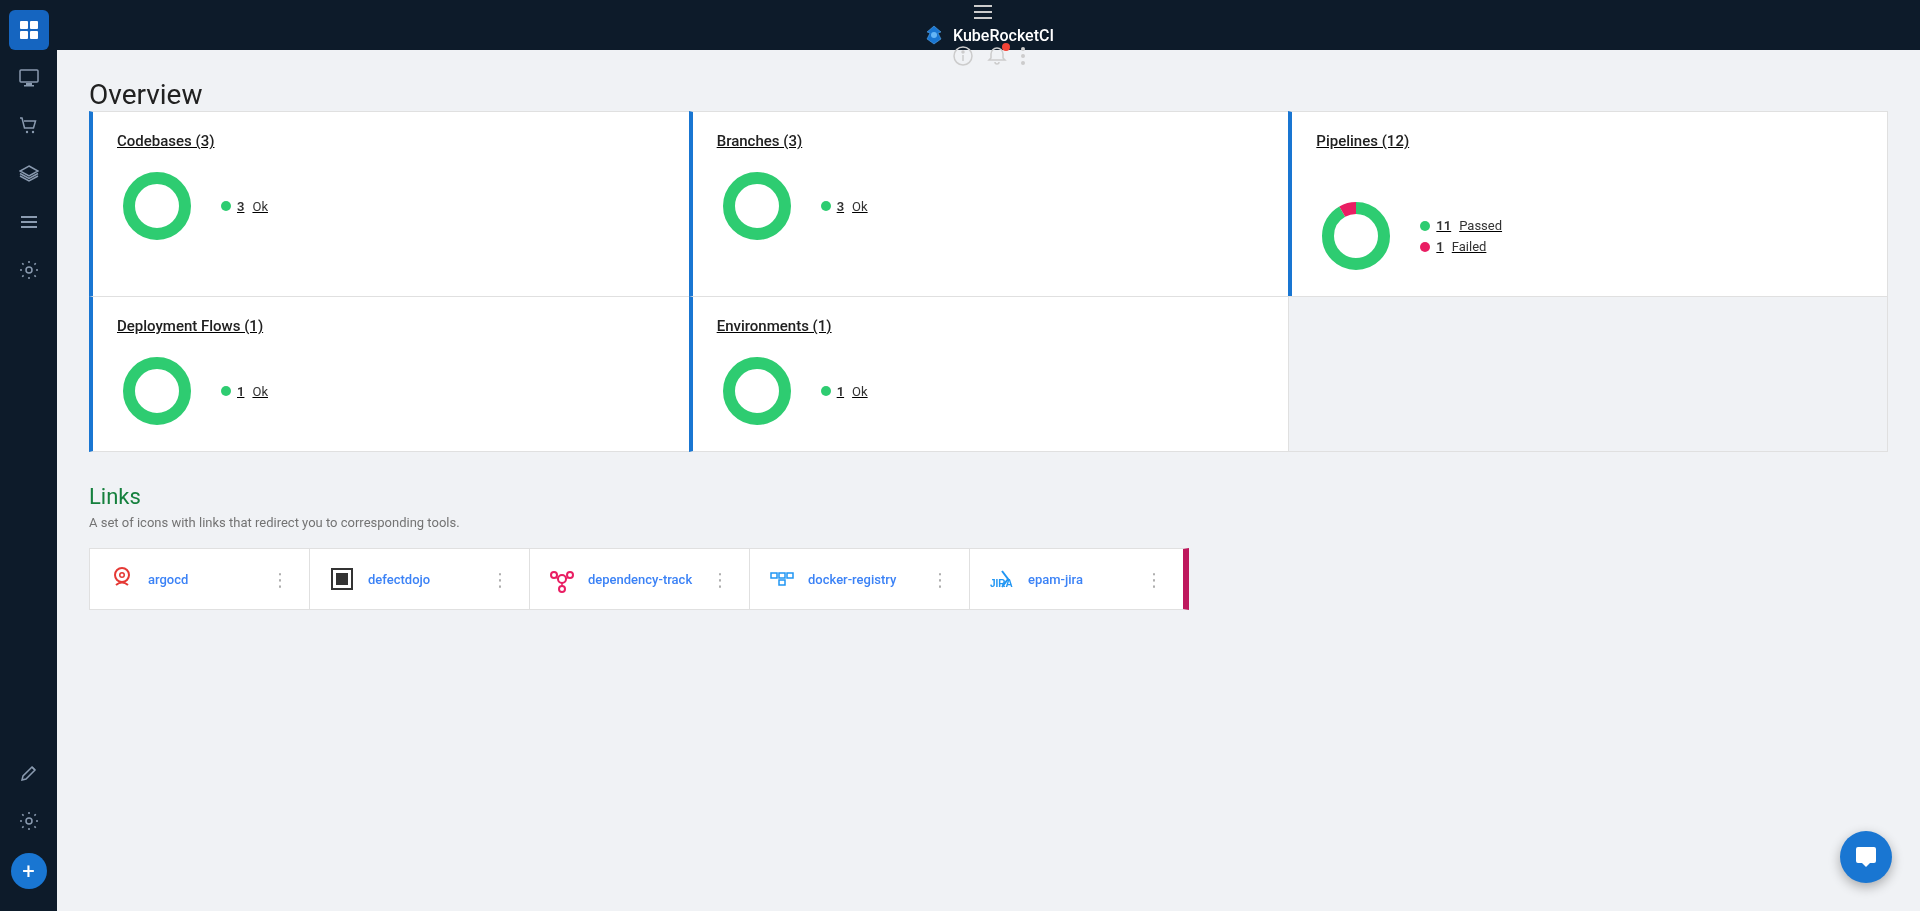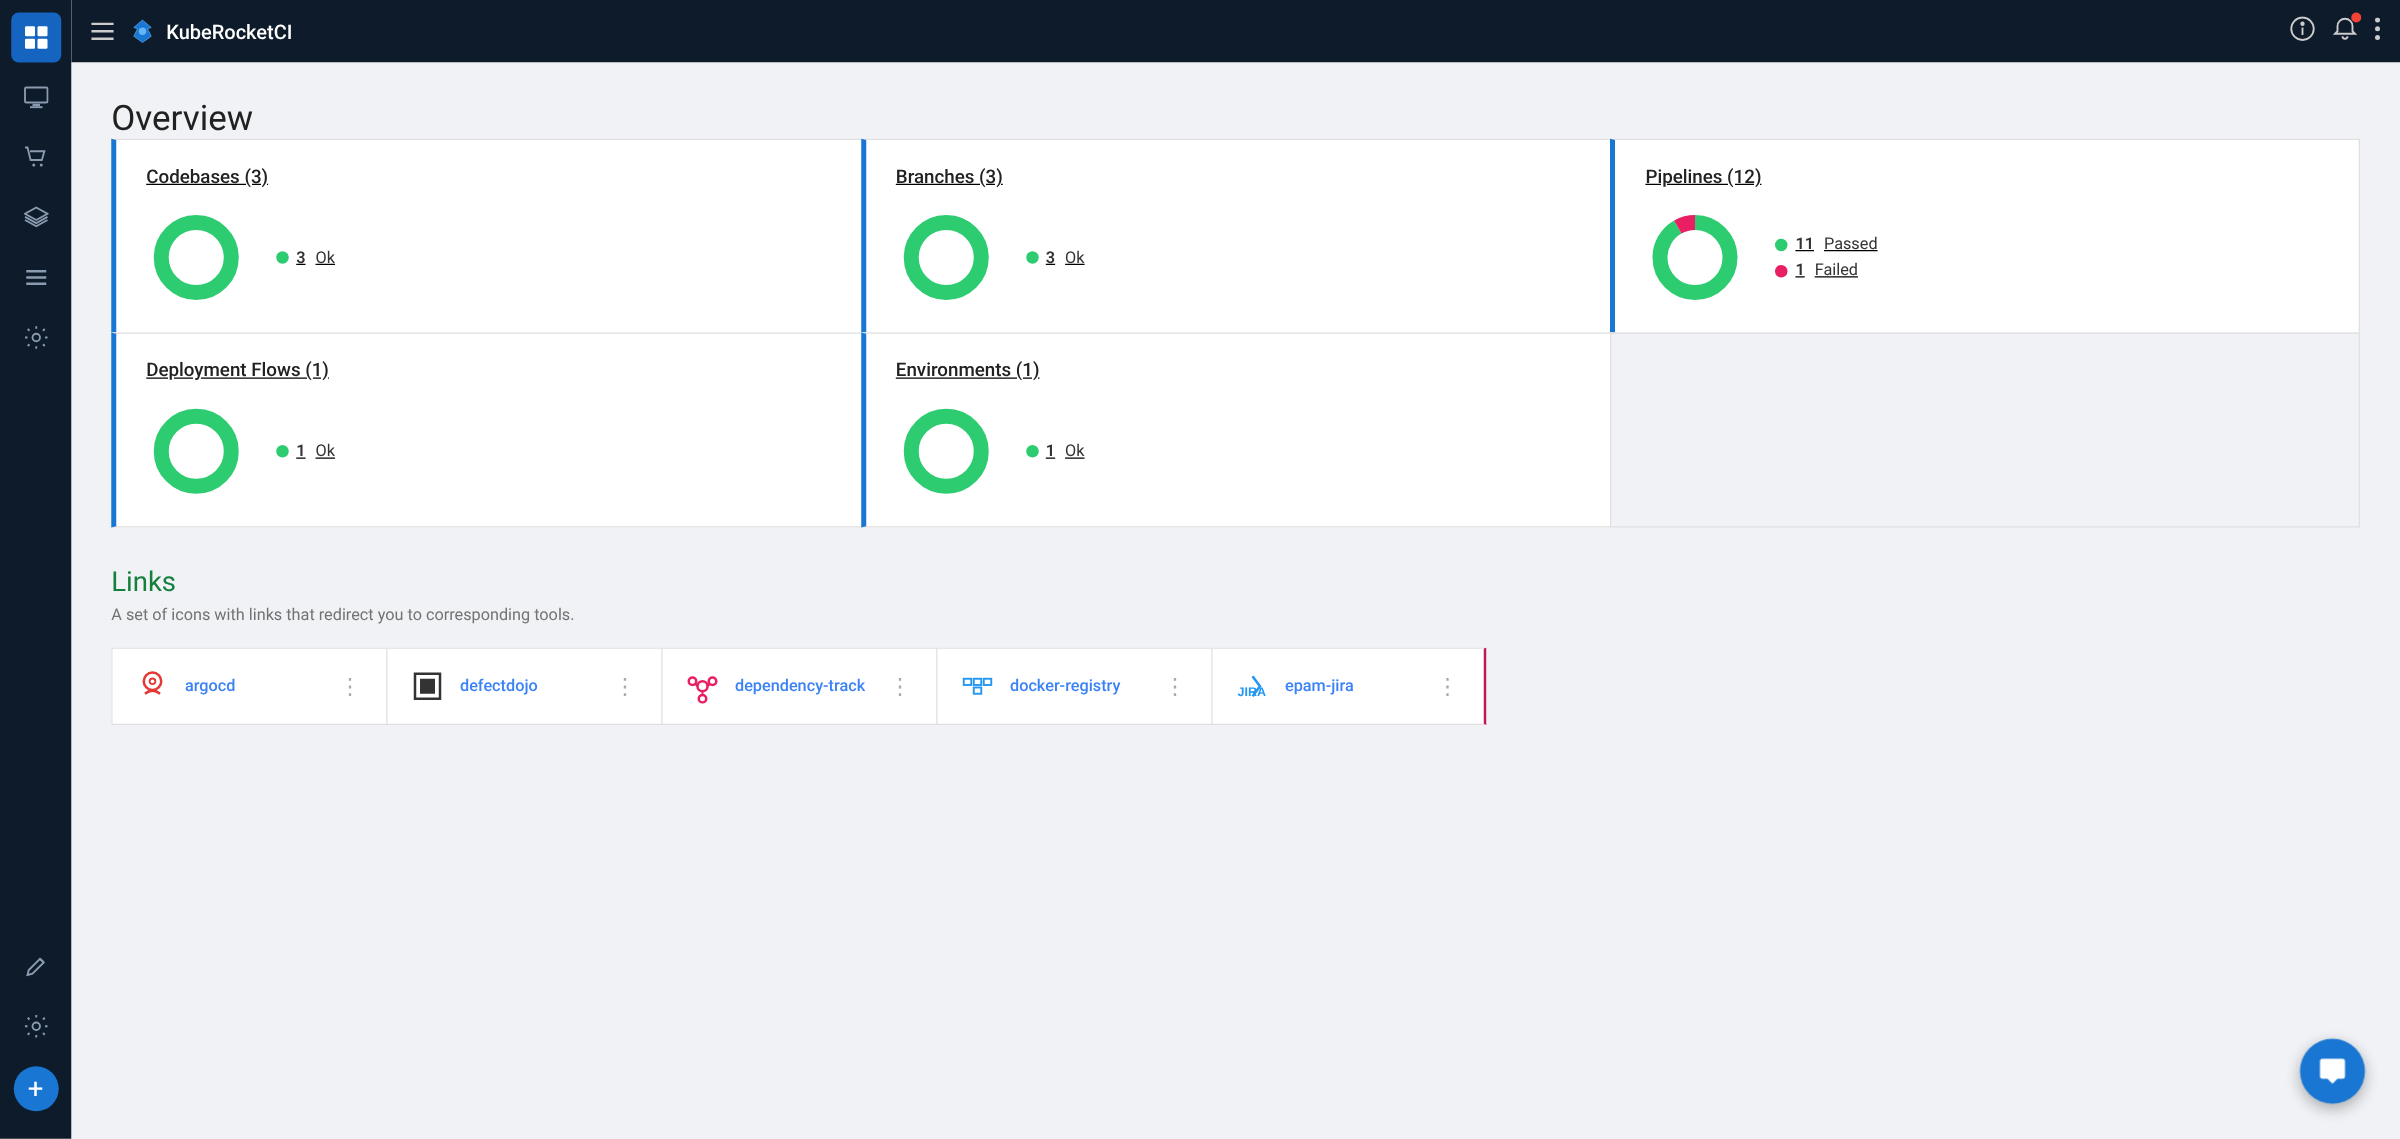--- a/index.html
+++ b/index.html
@@ -38,20 +38,21 @@
 
     
     .main-wrapper { display: flex; flex-direction: column; flex: 1; overflow: hidden; }
     .topbar {
       background: #0d1b2a;
       height: 50px;
       display: flex;
       align-items: center;
       padding: 0 16px;
       flex-shrink: 0;
+      flex-direction: column;
     }
     .topbar-menu-icon { color: #ccc; font-size: 20px; cursor: pointer; margin-right: 12px; }
     .topbar-logo { display: flex; align-items: center; gap: 8px; color: white; font-size: 16px; font-weight: 500; flex: 1; }
     .topbar-logo svg { width: 22px; height: 22px; }
     .topbar-actions { display: flex; align-items: center; gap: 14px; }
     .topbar-actions .icon { color: #ccc; font-size: 18px; cursor: pointer; position: relative; }
     .notification-dot {
       position: absolute;
       top: -3px; right: -3px;
       width: 8px; height: 8px;
@@ -82,21 +83,21 @@
       background: white;
       border: 1px solid #e0e0e0;
       border-left: 4px solid #1976d2;
       padding: 20px 24px;
       display: flex;
       flex-direction: column;
       text-decoration: underline;
     }
     .card:nth-child(1) { border-right: none; border-bottom: none; }
     .card:nth-child(2) { border-right: none; border-bottom: none; }
-    .card:nth-child(3) { border-bottom: none; }
+    .card:nth-child(3) { border-bottom: none; gap: 30px; }
     .card:nth-child(4) { border-right: none; justify-content: center; }
     .card:nth-child(5) { border-right: none; }
     .card:nth-child(6) { background: #f0f2f5; border: 1px solid #e0e0e0; border-left: 4px solid transparent; }
 
     .card-title { font-size: 15px; font-weight: 500; color: #212121; margin-bottom: 16px; }
     .card-body { display: flex; align-items: center; gap: 24px; }
     .donut-container { position: relative; width: 80px; height: 80px; flex-shrink: 0; }
     .donut-container svg { width: 80px; height: 80px; }
     .card-legend { display: flex; flex-direction: column; gap: 6px; }
     .legend-item { display: flex; align-items: center; gap: 6px; font-size: 13px; color: #333; }
@@ -116,21 +117,21 @@
       border: 1px solid #e0e0e0;
       border-right: none;
       padding: 14px 16px;
       display: flex;
       align-items: center;
       gap: 10px;
       min-width: 220px;
       flex-shrink: 0;
       cursor: pointer;
     }
-    .link-card:last-child { border-right: 2px solid #be185d; }
+    .link-card:last-child { border-right: 6px solid #be185d; }
     .link-icon { width: 32px; height: 32px; flex-shrink: 0; display: flex; align-items: center; justify-content: center; }
     .link-name { font-size: 13px; color: #3b82f6; font-weight: 500; flex: 1; }
     .link-menu { color: #aaa; font-size: 18px; cursor: pointer; padding: 4px; }
 
     
     .chat-fab {
       position: fixed;
       bottom: 28px;
       right: 28px;
       width: 52px; height: 52px;

